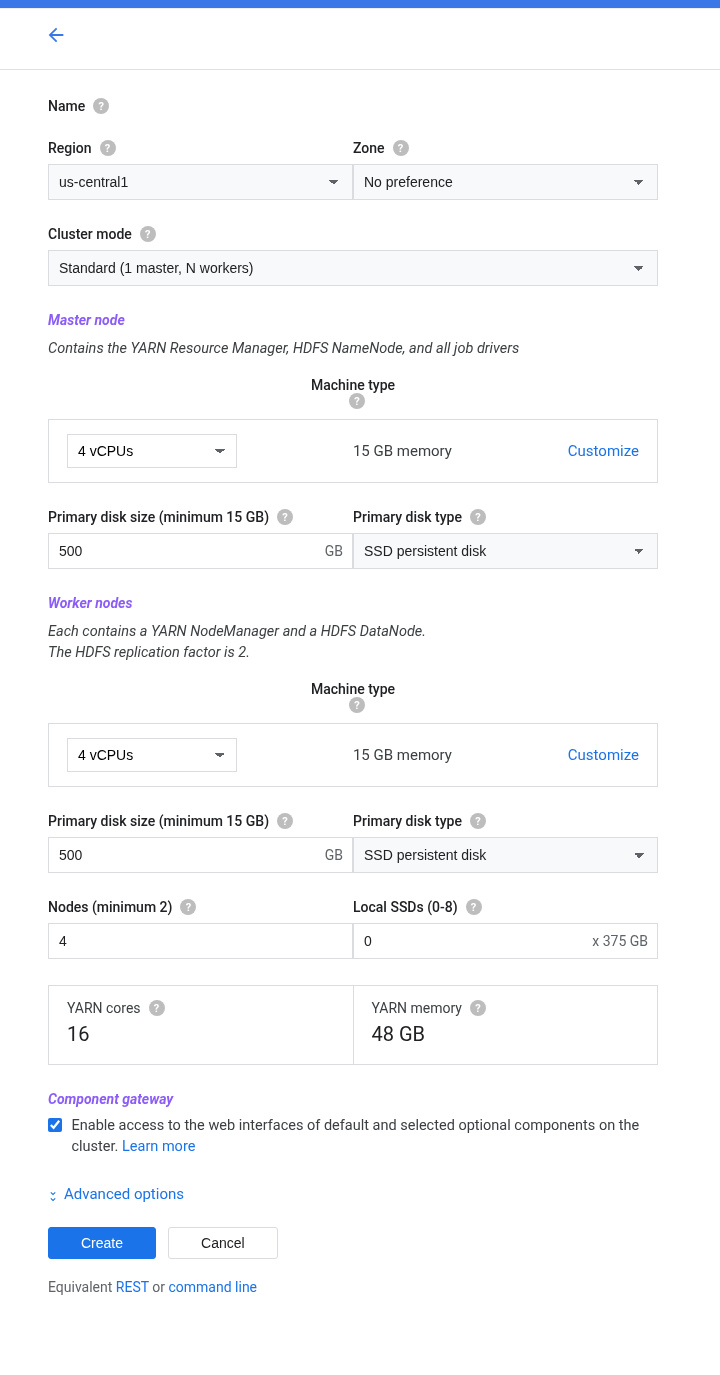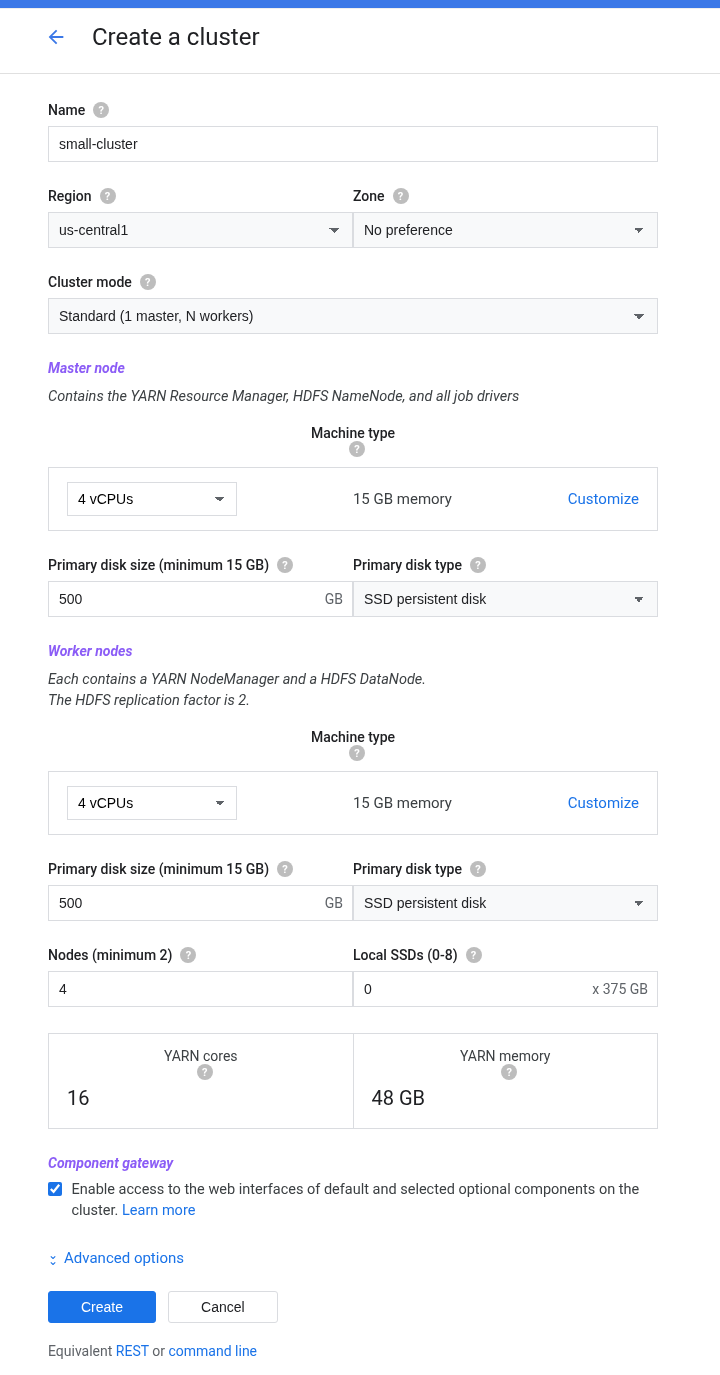--- a/index.html
+++ b/index.html
@@ -25,21 +25,21 @@
 .section-desc { font-size: 14.5px; color:#3c4043; margin-top:10px; line-height:1.45;font-style:italic; }
 .machine-card { border:1px solid #dadce0; padding: 14px 18px; margin-top:10px; display:flex; align-items:center; }
 .machine-select { width:170px; height:34px; border:1px solid #dadce0; font-size:14px; appearance:none; padding:0 10px; background-color:#fff; background-image: linear-gradient(45deg, transparent 50%, #5f6368 50%), linear-gradient(135deg, #5f6368 50%, transparent 50%); background-position: calc(100% - 16px) 14px, calc(100% - 11px) 14px; background-size:5px 5px, 5px 5px; background-repeat:no-repeat; cursor:pointer; }
 .machine-mem { flex:1; text-align:center; font-size:15px; color:#3c4043; }
 .customize-link { color:#1a73e8; font-size:15px; cursor:pointer; }
 .input-suffix { position:relative; }
 .input-suffix .suffix { position:absolute; right:10px; top:50%; transform:translateY(-50%); color:#5f6368; font-size:14px; pointer-events:none;margin-left:44px; }
 .yarn-box { border:1px solid #dadce0; display:flex; margin-top:26px; }
 .yarn-cell { flex:1; padding:14px 18px 18px; }
 .yarn-cell + .yarn-cell { border-left:1px solid #dadce0; }
-.yarn-label-row { display:flex; align-items:center;flex-direction:column; }
+.yarn-label-row { display:flex; align-items:center; }
 .yarn-label { font-size:14px; color:#3c4043; }
 .yarn-val { font-size:20px; color:#202124; margin-top:6px; }
 .checkbox-row { display:flex; gap:10px; margin-top:8px; align-items:flex-start; }
 .checkbox-row input[type=checkbox] { width:16px; height:16px; margin-top:2px; accent-color:#1a73e8; cursor:pointer; }
 .checkbox-label { font-size:14.5px; color:#3c4043; line-height:1.45; }
 .learn-link { color:#1a73e8; cursor:pointer; }
 .adv-row { display:flex; align-items:center; gap:8px; margin-top:28px; cursor:pointer; }
 .adv-chev { color:#1a73e8; font-size:12px; letter-spacing:-2px; display:flex; flex-direction:column; line-height:6px; }
 .adv-label { color:#1a73e8; font-size:15px; }
 .btn-row { display:flex; gap:12px; margin-top:24px; }
@@ -53,31 +53,29 @@
 
 <div class="top-bar"></div>
 
 <div class="page">
   <div class="header">
     <div class="back-arrow">
       <svg viewBox="0 0 24 24">
           <path d="M20 11H7.83l5.59-5.59L12 4l-8 8 8 8 1.41-1.41L7.83 13H20v-2z"></path>
         </svg>
     </div>
-    <div class="page-title">Create a cluster</div>
   </div>
 
   <div class="form">
 
     
     <div class="label-row">
       <strong>Name</strong>
       <span class="help-icon">?</span>
     </div>
-    <input class="input" value="small-cluster" style="">
 
     
     <div class="row2 section-gap">
       <div>
         <div class="label-row">
           <strong>Region</strong>
           <span class="help-icon">?</span>
         </div>
         <select class="select select-bg">
           <option>us-central1</option>

